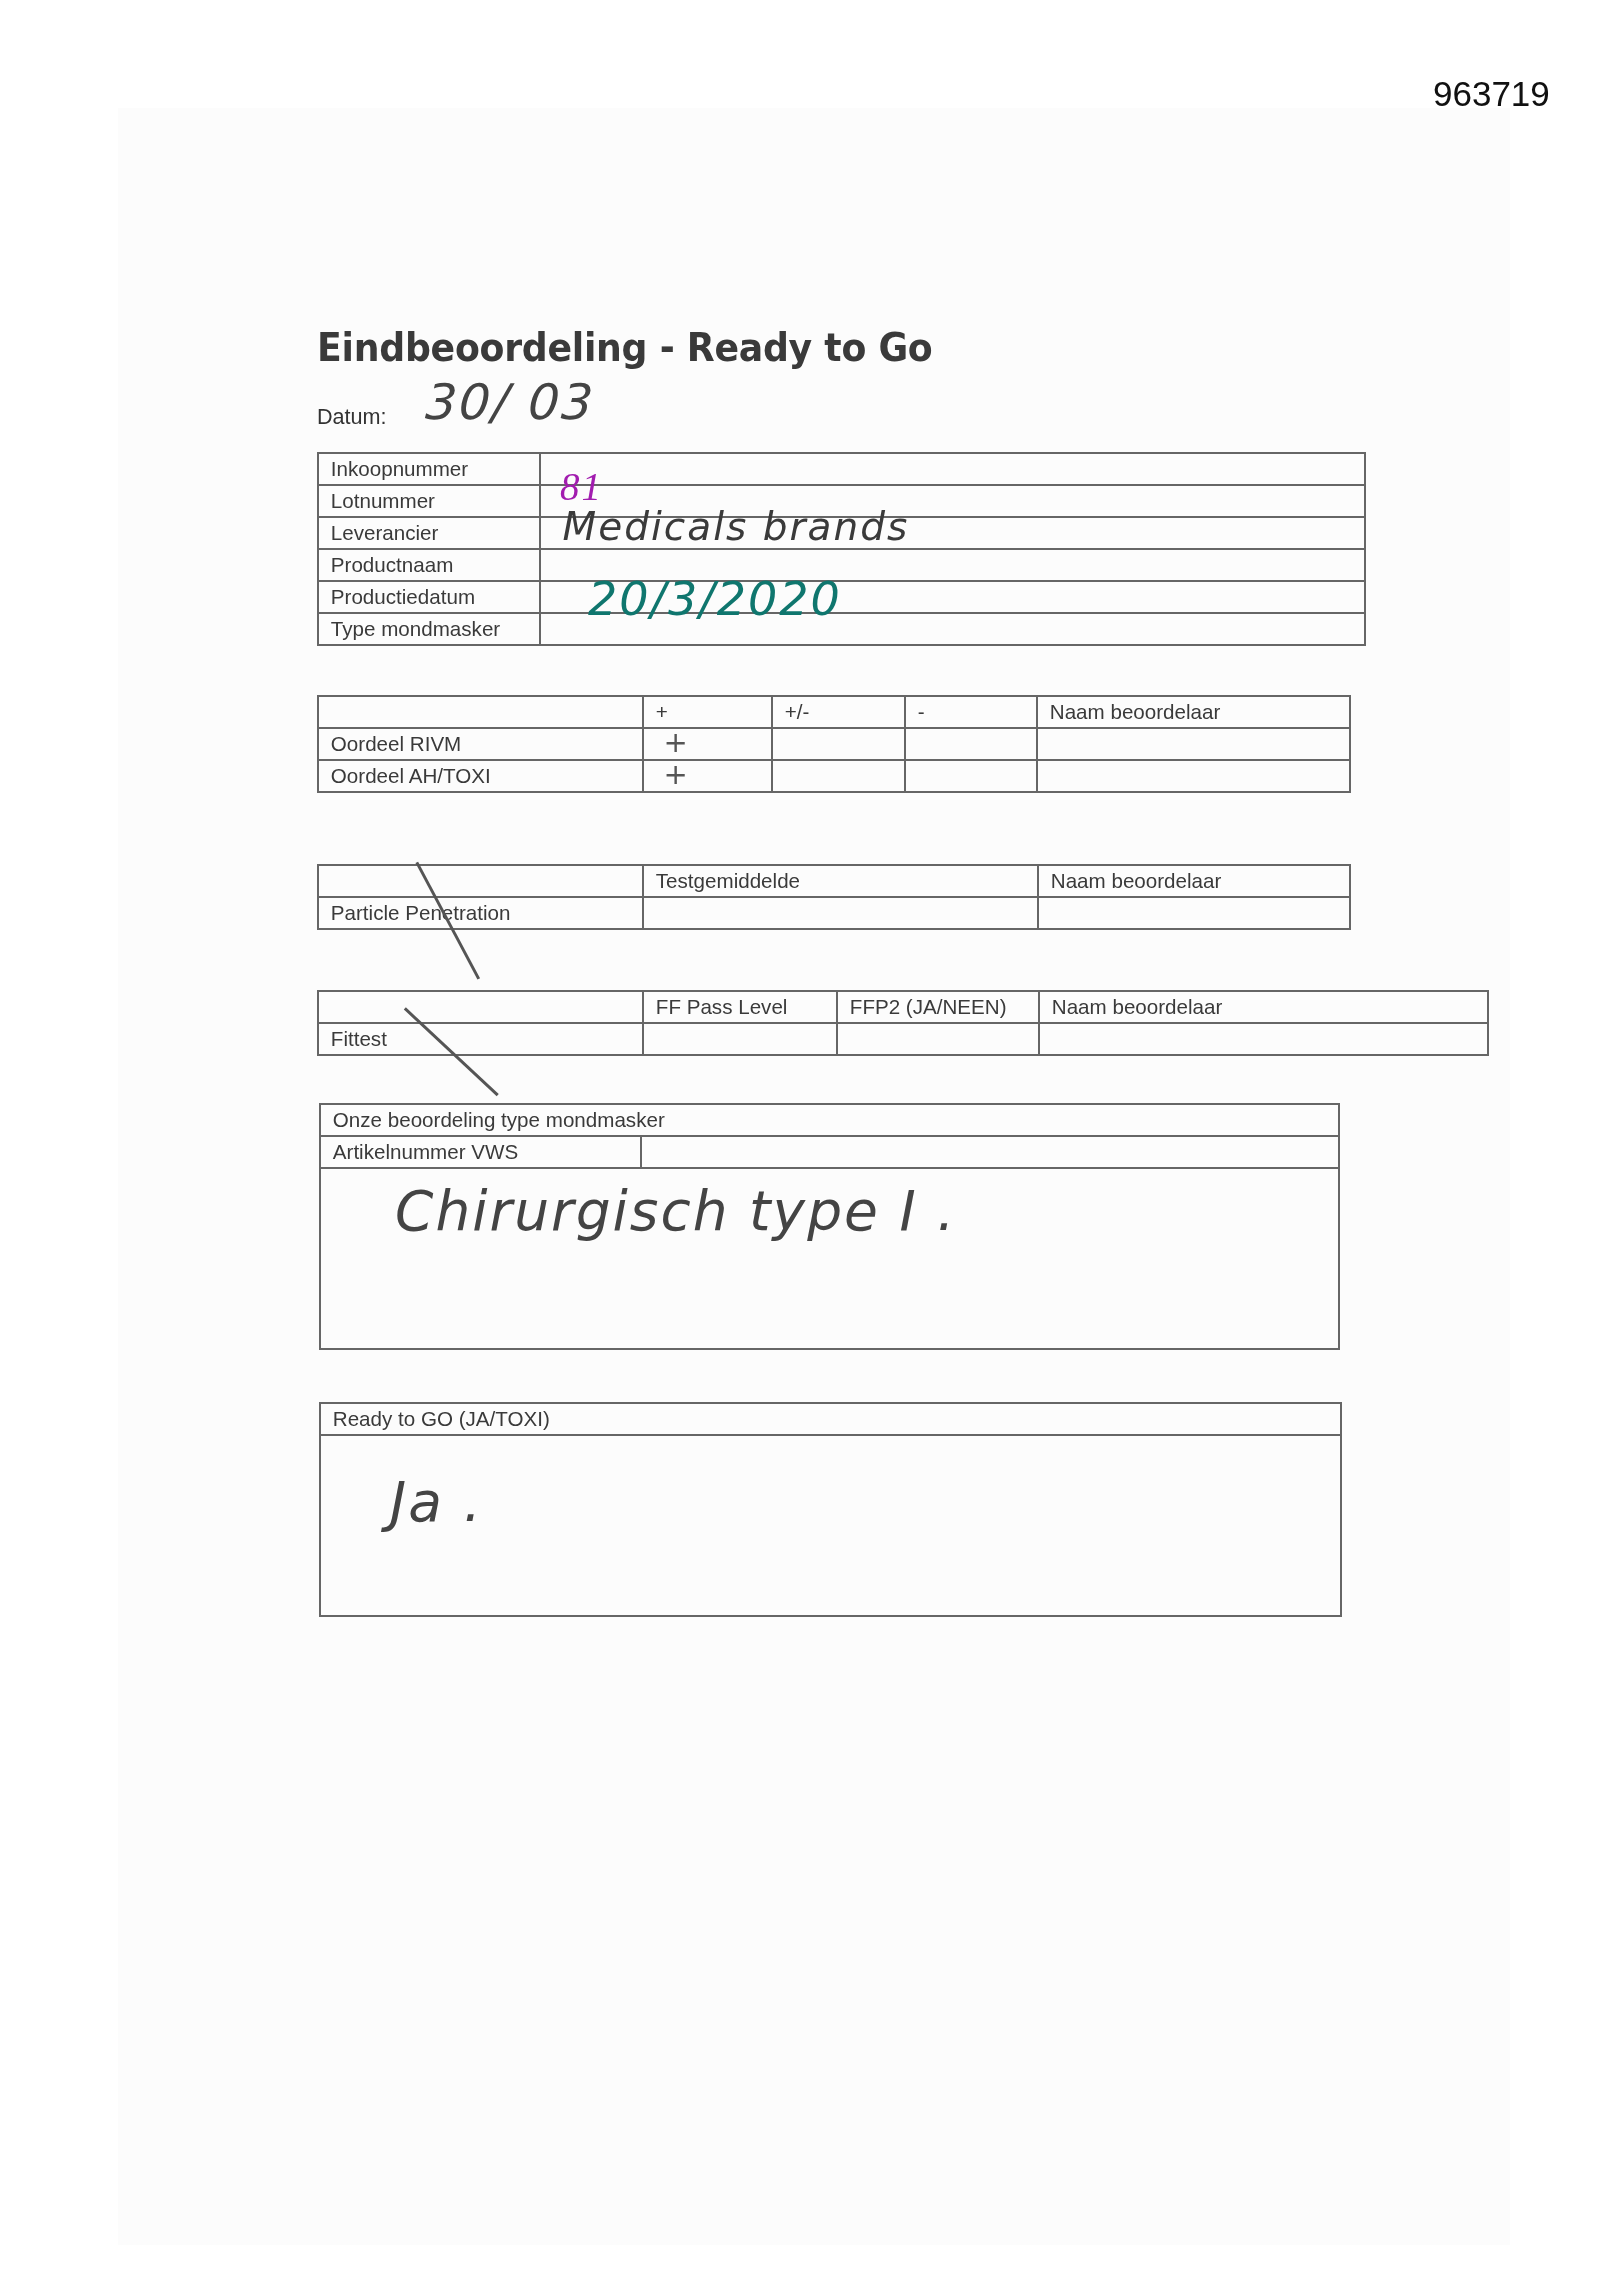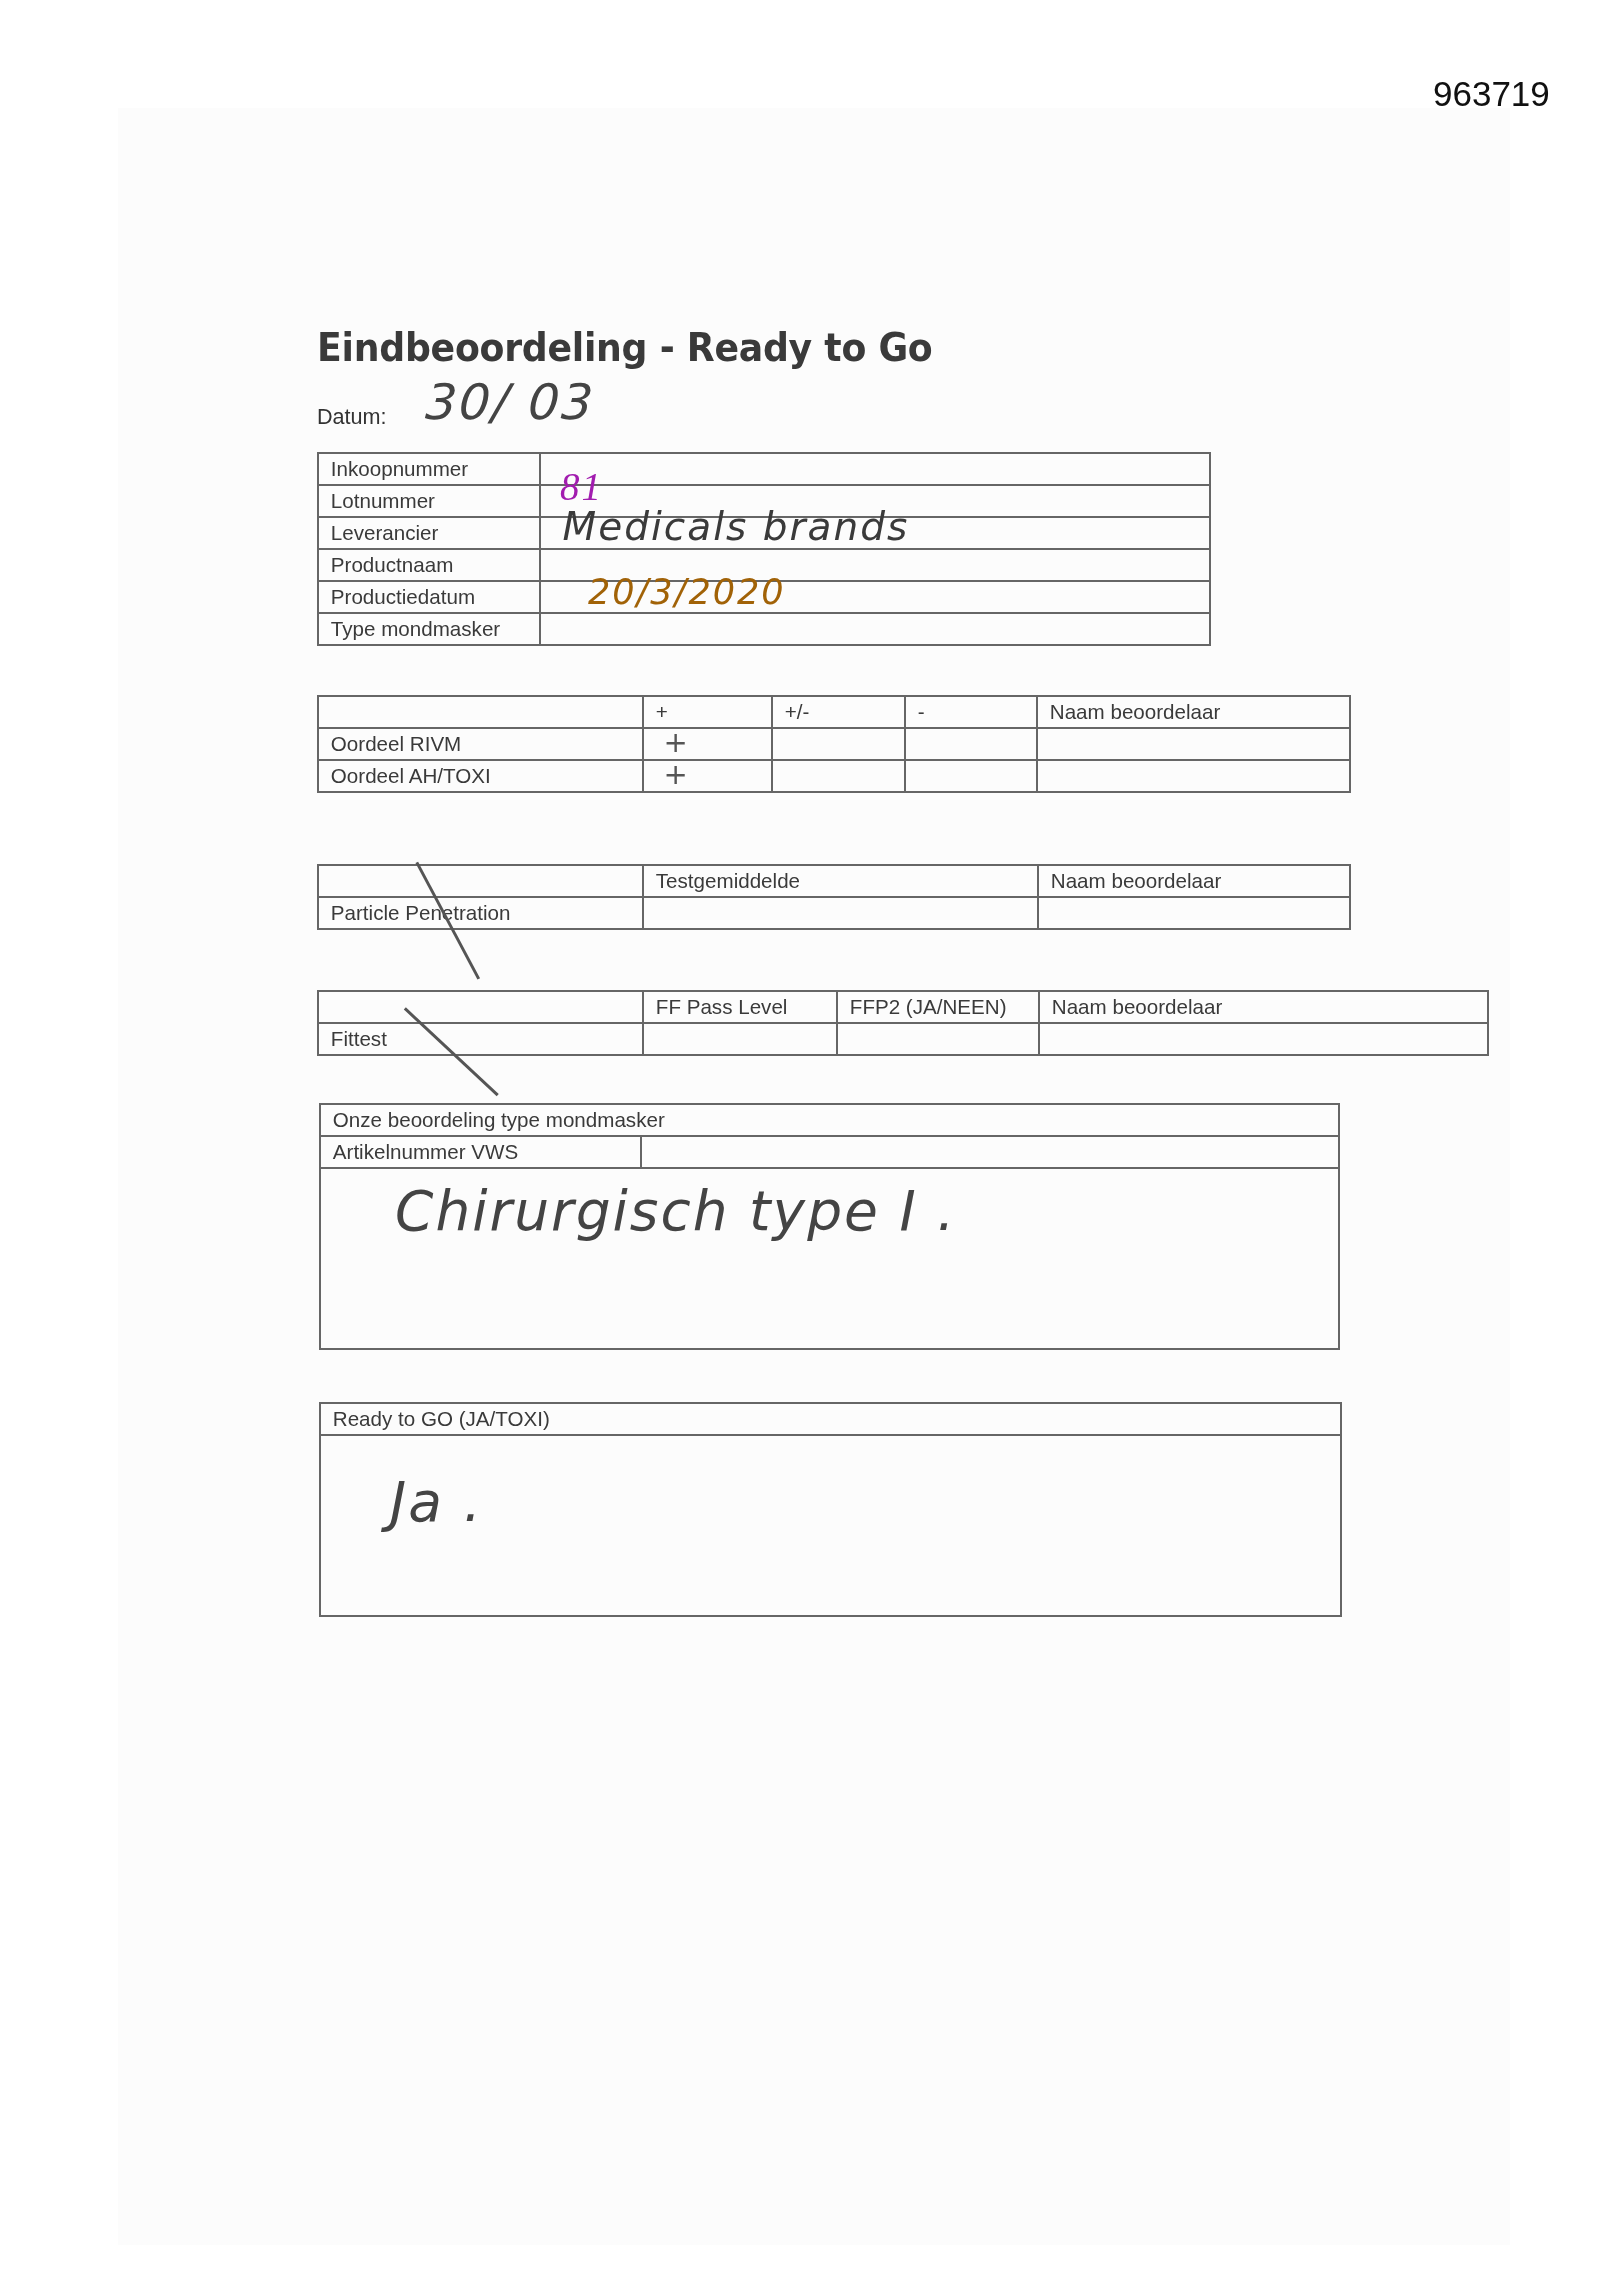--- a/index.html
+++ b/index.html
@@ -33,32 +33,32 @@
   .hw-datum { left: 426px; top: 374px; font-size: 49px; color: #444; transform: skewX(-4deg); }
   table.form {
     position: absolute; border-collapse: collapse; table-layout: fixed;
     font-size: 20.6px; color: #3a3a3a;
   }
   table.form td {
     border: 2px solid #666; padding: 0 0 0 11.8px; height: 30px; vertical-align: middle;
     white-space: nowrap; overflow: visible; position: relative;
   }
   .bold { font-weight: normal; }
-  .t1 { left: 317px; top: 452px; width: 894px; }
+  .t1 { left: 317px; top: 452px; width: 1049px; }
   .t2 { left: 317px; top: 695px; width: 1034px; }
   .t3 { left: 317px; top: 864px; width: 1034px; }
   .t4 { left: 317px; top: 990px; width: 1172px; }
   .t5 { left: 319px; top: 1103px; width: 1021px; }
   .t6 { left: 319px; top: 1402px; width: 1023px; }
   .t5 td.big { height: 179px; }
   .t6 td.big { height: 179px; }
   .cell-hw { position: absolute; white-space: nowrap; }
   .hw-lot { left: 19px; top: -21.6px; font-size: 39px; color: #a21caf; font-family: Liberation Serif, serif; }
   .hw-lev { left: 21.6px; top: -13.7px; font-size: 39px; color: #3a3a3a; }
-  .hw-date { left: 47px; top: -9.8px; font-size: 35px; color: #a16207; }
+  .hw-date { left: 47px; top: -9.8px; font-size: 46px; color: #0f766e; }
   .hw-plus { left: 19.6px; top: -3.9px; font-size: 29px; color: #555; font-style: normal; }
   .hw-type { left: 74px; top: 19.6px; font-size: 55px; color: #444; }
   .hw-ja { left: 69px; top: 44px; font-size: 55px; color: #444; }
   .strike {
     position: absolute; background: #555; height: 2.5px; transform-origin: left center;
   }
 </style>
 </head>
 <body>
 

